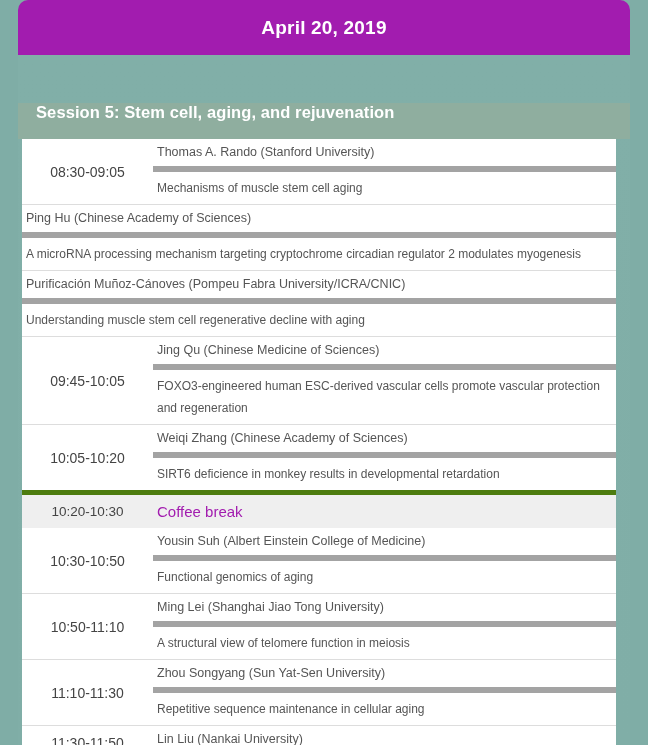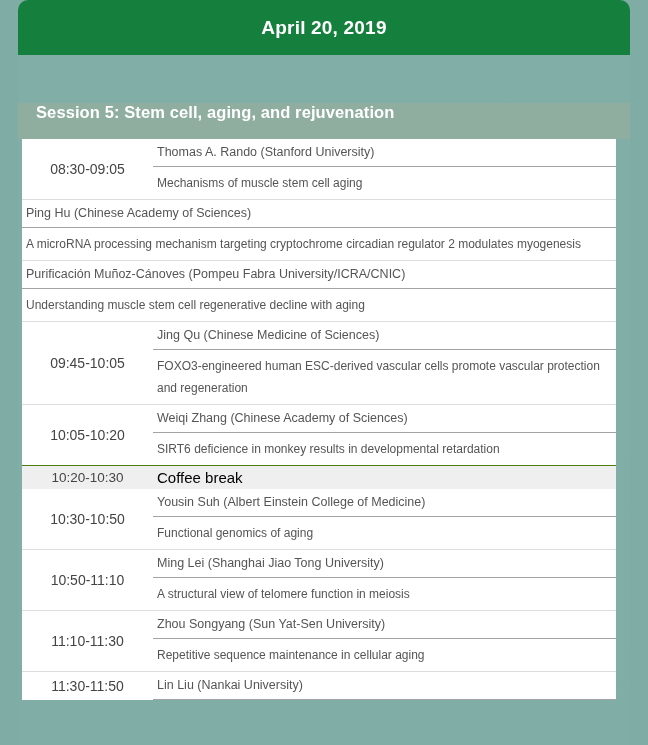--- a/index.html
+++ b/index.html
@@ -19,21 +19,21 @@
     overflow: hidden;
   }
 
   
   .date-banner {
     position: absolute;
     left: 18px;
     top: 0;
     width: 612px;
     height: 55px;
-    background: #15803d;
+    background: #a21caf;
     border-radius: 10px 10px 0 0;
     display: flex;
     align-items: center;
     justify-content: center;
   }
   .date-banner .date-text {
     color: #ffffff;
     font-size: 19px;
     font-weight: bold;
     letter-spacing: 0.2px;
@@ -96,52 +96,52 @@
   .row .content-cell {
     flex: 1 1 auto;
     min-width: 0;
     padding: 0;
   }
 
   .speaker {
     font-size: 12.5px;
     color: #555555;
     padding: 5px 6px 5px 4px;
-    border-bottom: 1px solid #a3a3a3;
+    border-bottom: 6px solid #a3a3a3;
     line-height: 17px;
   }
 
   .talk {
     font-size: 12px;
     color: #555555;
     padding: 5px 10px 5px 4px;
     line-height: 22px;
   }
 
   
   .break-row {
     display: flex;
     align-items: center;
     background: #efefef;
-    height: 24px;
-    border-top: 1px solid #4d7c0f;
+    height: 38px;
+    border-top: 5px solid #4d7c0f;
   }
   .break-row .time-cell {
     width: 131px;
     flex: 0 0 131px;
     display: flex;
     align-items: center;
     justify-content: center;
     font-size: 13.5px;
     color: #444444;
     white-space: nowrap;
   }
   .break-row .break-label {
     font-size: 15px;
-    color: #000000;
+    color: #a21caf;
     padding-left: 4px;
   }
 
   
   .break-wrap {
     background: #ffffff;
     margin: 0 14px 0 4px;
   }
 </style>
 </head>

